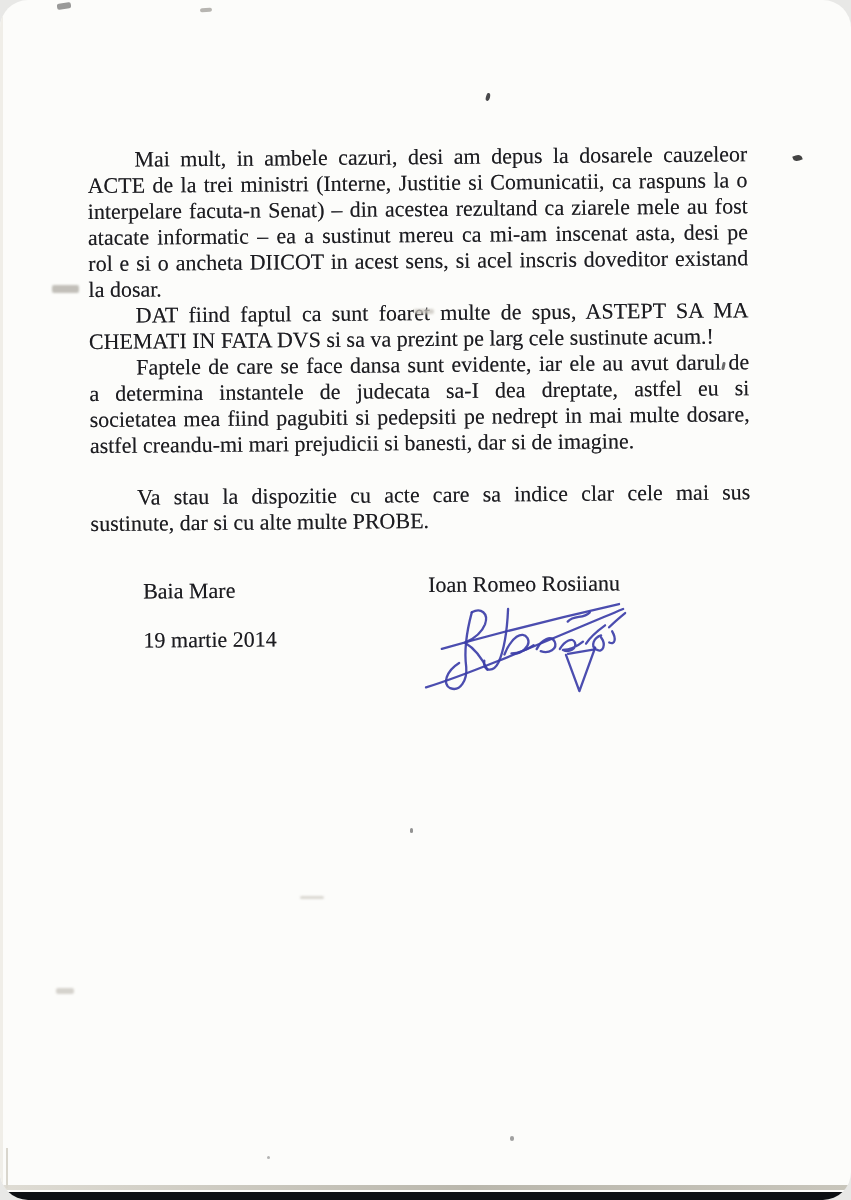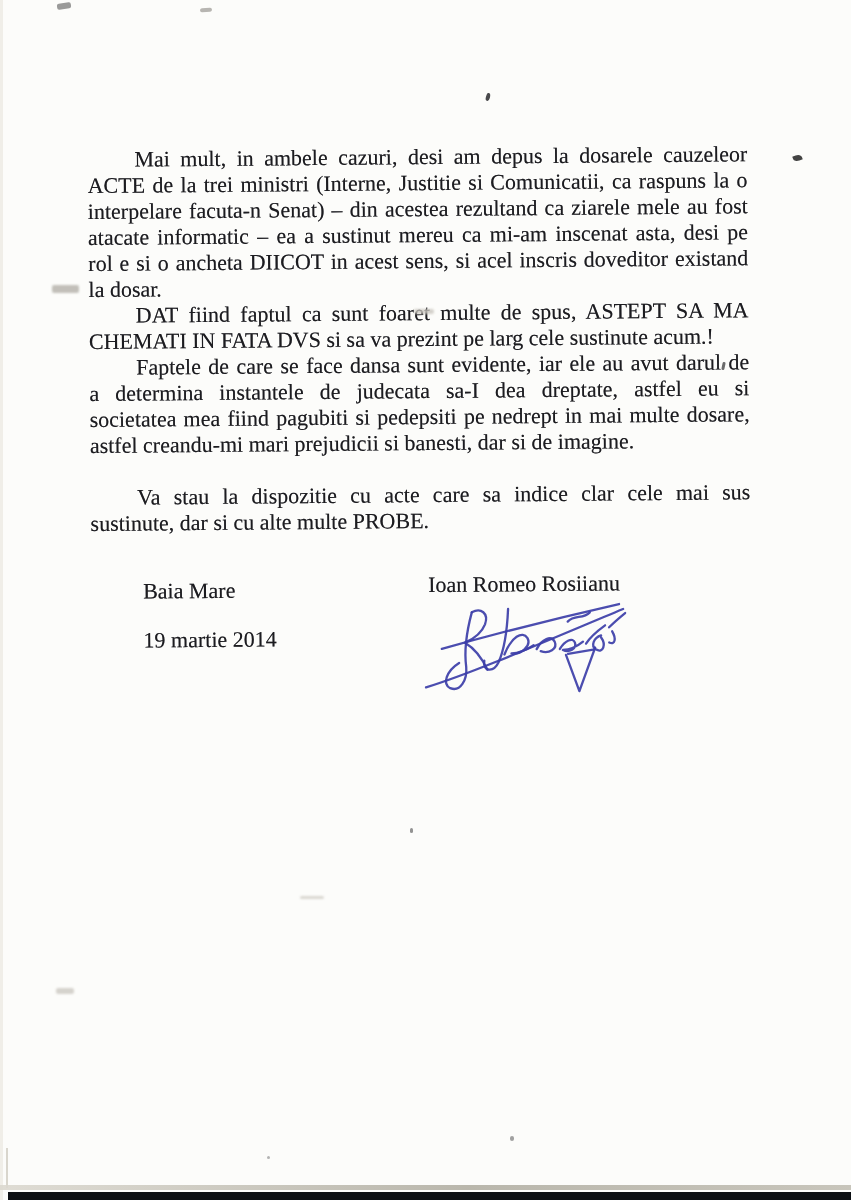--- a/index.html
+++ b/index.html
@@ -2,20 +2,21 @@
 <html><head>
 <meta charset="utf-8">
 <style>
   html,body{margin:0;padding:0;}
   body{width:851px;height:1200px;overflow:hidden;background:#e8e8e6;}
   .page{
     position:relative;width:851px;height:1200px;
     background:#fcfcfa;
     overflow:hidden;
     font-family:"Liberation Serif","DejaVu Serif",serif;
+    border-radius:28px;
   }
   
   .content{
     position:absolute;left:90px;top:143px;width:660px;
     padding-top:4px;
     transform:rotate(-0.5deg);
     transform-origin:0 320px;
     color:#1c1c20;
     font-size:22px;line-height:26px;
     text-shadow:0 0 0.6px rgba(28,28,34,.55);

